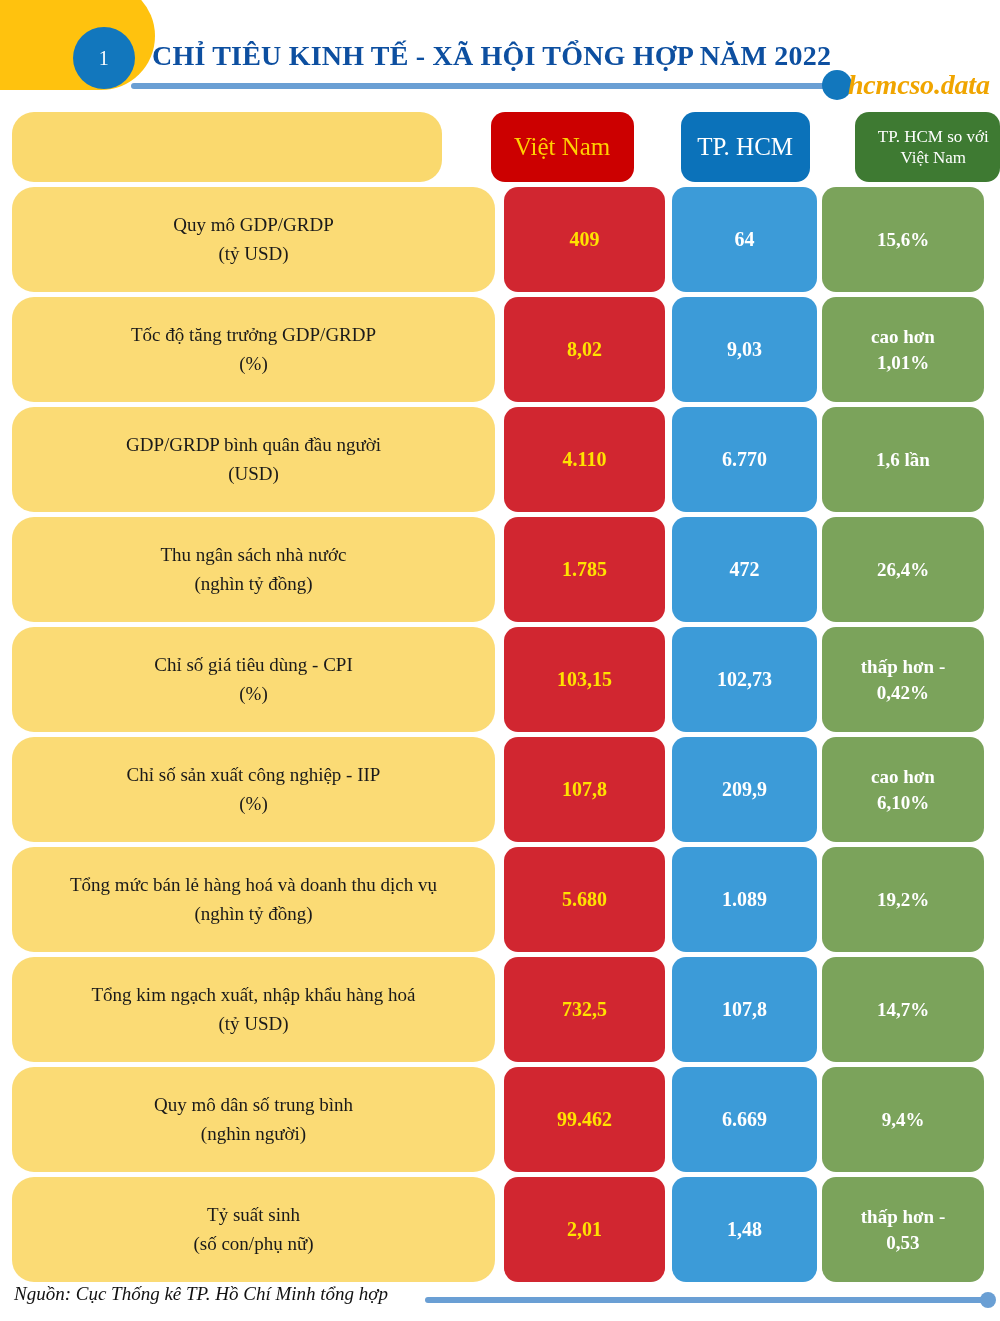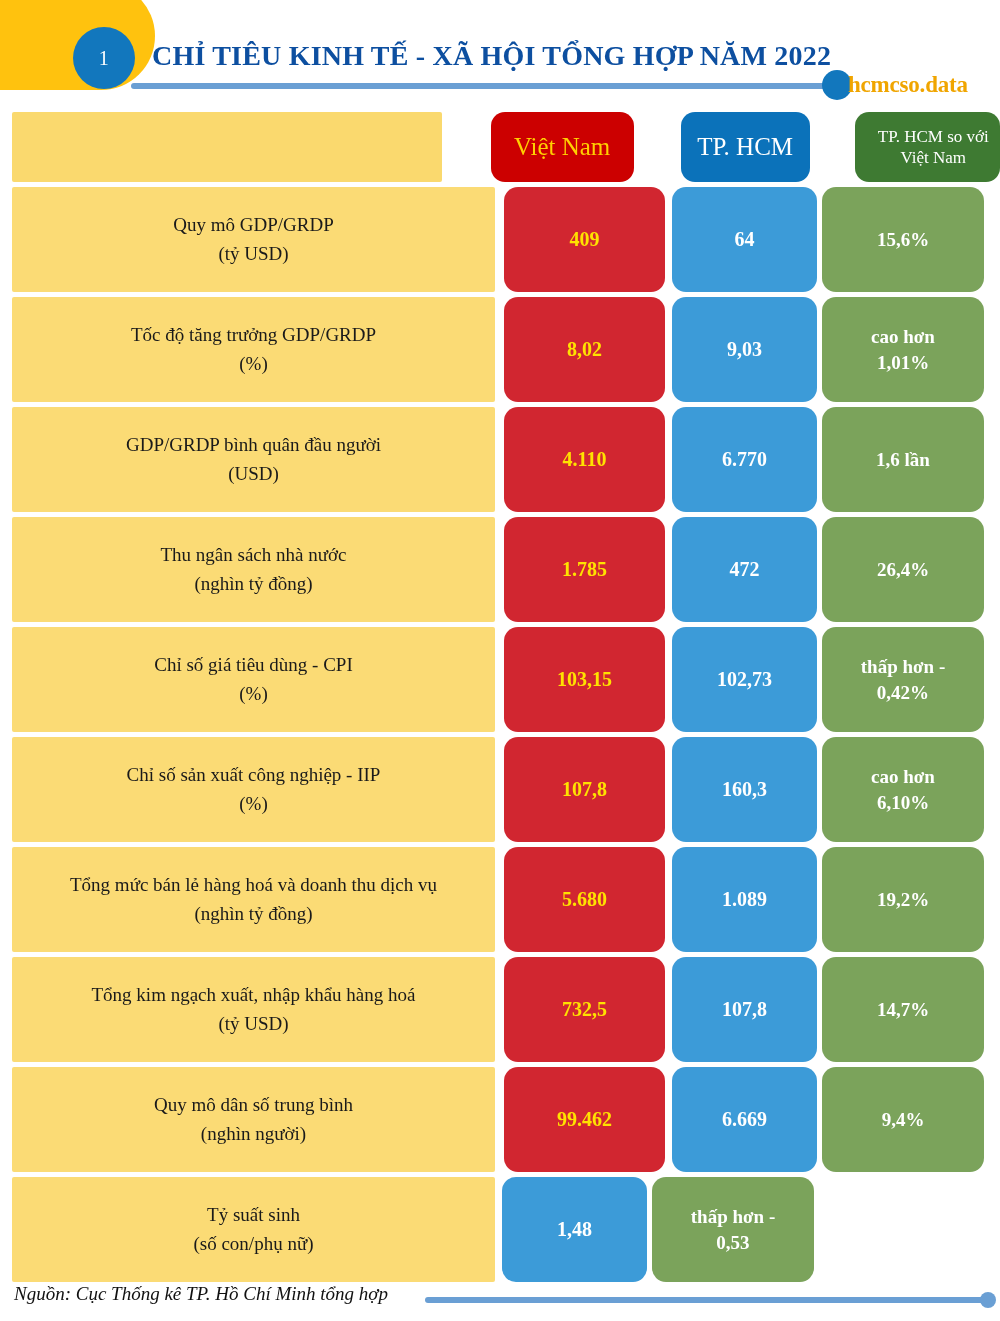--- a/index.html
+++ b/index.html
@@ -71,25 +71,26 @@
     top: 70px;
     width: 30px;
     height: 30px;
     border-radius: 50%;
     background: #1277bd;
   }
   .header-logo {
     position: absolute;
     left: 848px;
     top: 70px;
-    font-size: 23px;
+    font-size: 28px;
     font-weight: bold;
     color: #f0a500;
     letter-spacing: -0.2px;
     line-height: 30px;
+    font-style: italic;
   }
 
   
   .table {
     position: absolute;
     left: 0;
     top: 112px;
     width: 1000px;
   }
   .row {
@@ -102,21 +103,21 @@
     box-sizing: border-box;
     display: flex;
     align-items: center;
     justify-content: center;
     text-align: center;
     border-radius: 14px;
   }
   .cell-label {
     margin-left: 12px;
     width: 483px;
-    border-radius: 2px;
+    border-radius: 22px;
   }
   .cell-vn { margin-left: 9px; width: 161px; }
   .cell-hcm { margin-left: 7px; width: 145px; }
   .cell-cmp { margin-left: 5px; width: 162px; }
 
   
   .row-head { height: 70px; margin-bottom: 5px; gap: 40px; }
   .row-head .cell-label { background: #fad96e; }
   .row-head .cell-vn {
     background: #cc0000;
@@ -313,21 +314,21 @@
   </div>
 
   <div class="row row-data">
     <div class="cell cell-label">
       <div class="cell-inner">
         <span>Chỉ số sản xuất công nghiệp - IIP</span><br>
         <span>(%)</span>
       </div>
     </div>
     <div class="cell cell-vn">107,8</div>
-    <div class="cell cell-hcm">160,3</div>
+    <div class="cell cell-hcm">209,9</div>
     <div class="cell cell-cmp">
       <div class="cell-inner">
         <span>cao hơn</span><br>
         <span>6,10%</span>
       </div>
     </div>
   </div>
 
   <div class="row row-data">
     <div class="cell cell-label">
@@ -380,20 +381,21 @@
     </div>
   </div>
 
   <div class="row row-data">
     <div class="cell cell-label">
       <div class="cell-inner">
         <span>Tỷ suất sinh</span><br>
         <span>(số con/phụ nữ)</span>
       </div>
     </div>
+    <div class="cell cell-vn">2,01</div>
     <div class="cell cell-hcm">1,48</div>
     <div class="cell cell-cmp">
       <div class="cell-inner">
         <span>thấp hơn -</span><br>
         <span>0,53</span>
       </div>
     </div>
   </div>
 
 </div>

